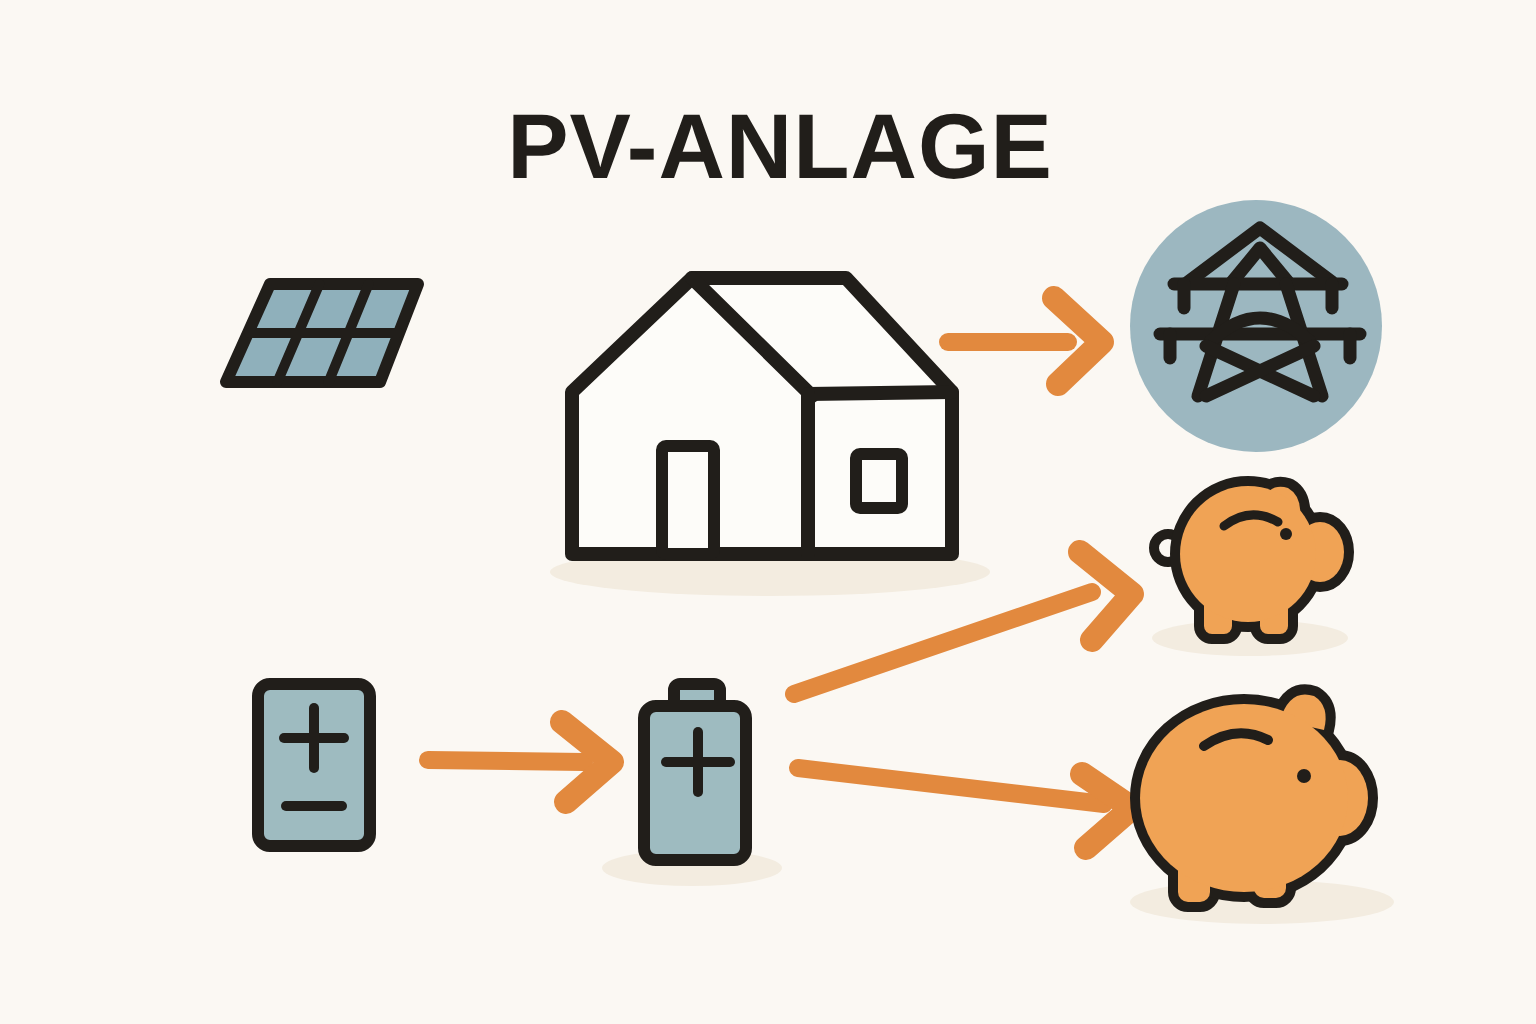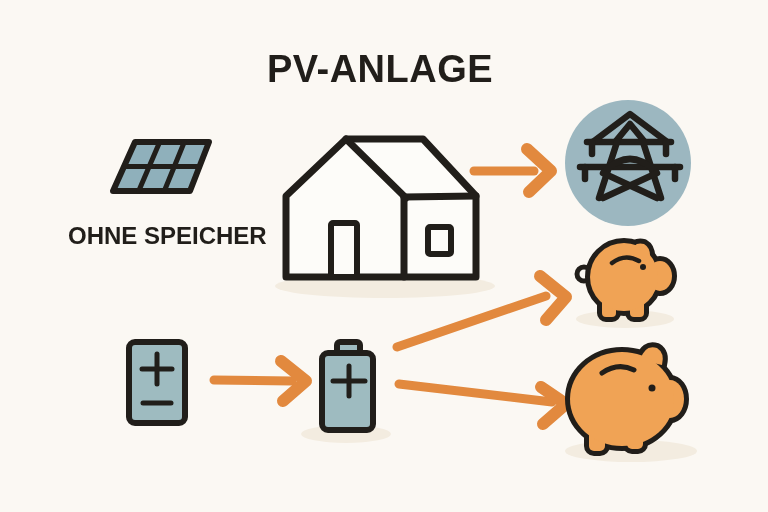--- a/index.html
+++ b/index.html
@@ -12,22 +12,22 @@
     --circle-blue:#9CB7C0;
     --shadow-beige:#F3ECE0;
     --house-white:#FDFCF9;
   }
   *{margin:0;padding:0;box-sizing:border-box;}
   html,body{width:768px;height:512px;}
   body{font-family:"Liberation Sans", sans-serif;background:var(--background);}
   .stage{position:relative;width:768px;height:512px;background:var(--background);overflow:hidden;}
   .stage svg{position:absolute;left:0;top:0;}
   .title{
-    position:absolute;top:50px;left:380px;transform:translateX(-50%);
-    font-size:38px;font-weight:800;letter-spacing:.5px;color:var(--ink);
+    position:absolute;top:50px;left:390px;transform:translateX(-50%);
+    font-size:46px;font-weight:800;letter-spacing:.5px;color:var(--ink);
     white-space:nowrap;line-height:1;text-align:center;
   }
   .caption{
     position:absolute;font-size:24px;font-weight:800;letter-spacing:0;
     color:var(--ink);white-space:nowrap;line-height:1;
   }
   .caption.ohne{left:68px;top:224px;}
   .caption.mit{left:83px;top:441px;}
 </style>
 </head>
@@ -151,15 +151,14 @@
         <rect x="627" y="424" width="16" height="25" rx="5"></rect>
         <ellipse cx="622" cy="399" rx="52" ry="47"></ellipse>
       </g>
       <circle cx="652" cy="388" r="3.5" style="fill:var(--ink)"></circle>
       <path d="M602,373 Q618,362 634,370" style="fill:none;stroke:var(--ink);stroke-width:5;stroke-linecap:round"></path>
     </g>
 
   </svg>
 
   <div class="title">PV-ANLAGE</div>
-  <div class="caption ohne">OHNE SPEICHER</div>
 
 </div>
 
 </body></html>

